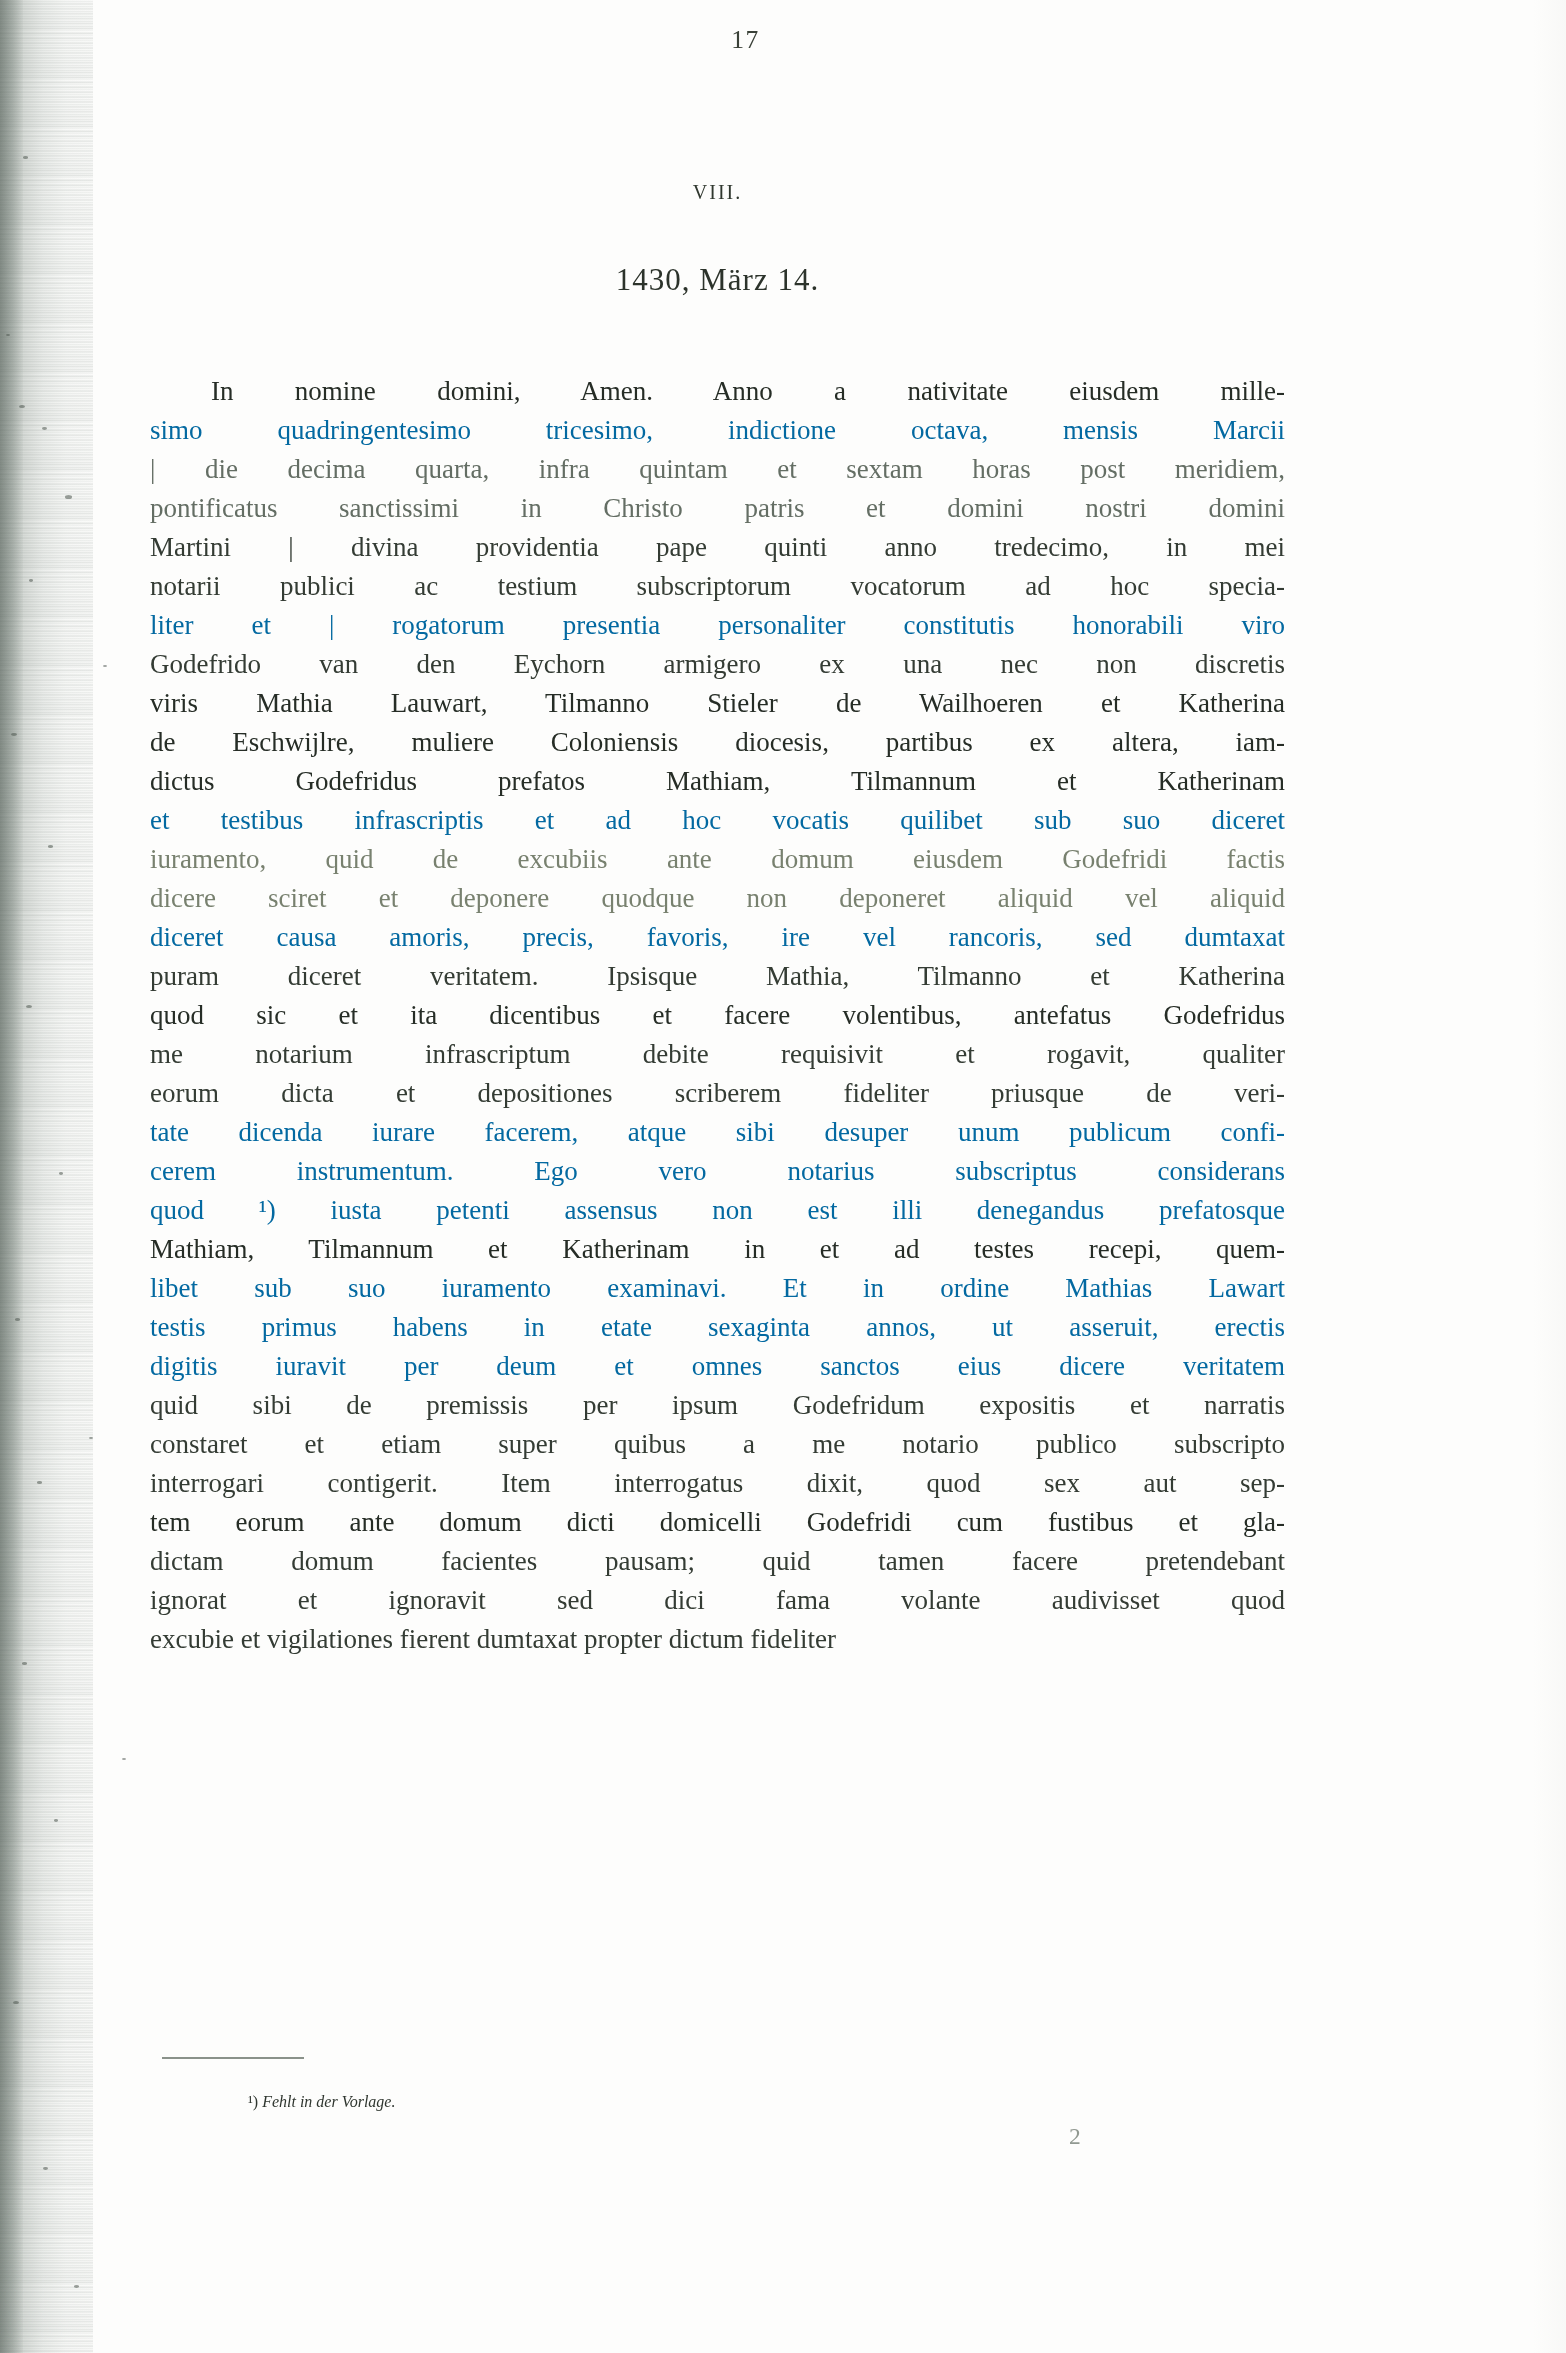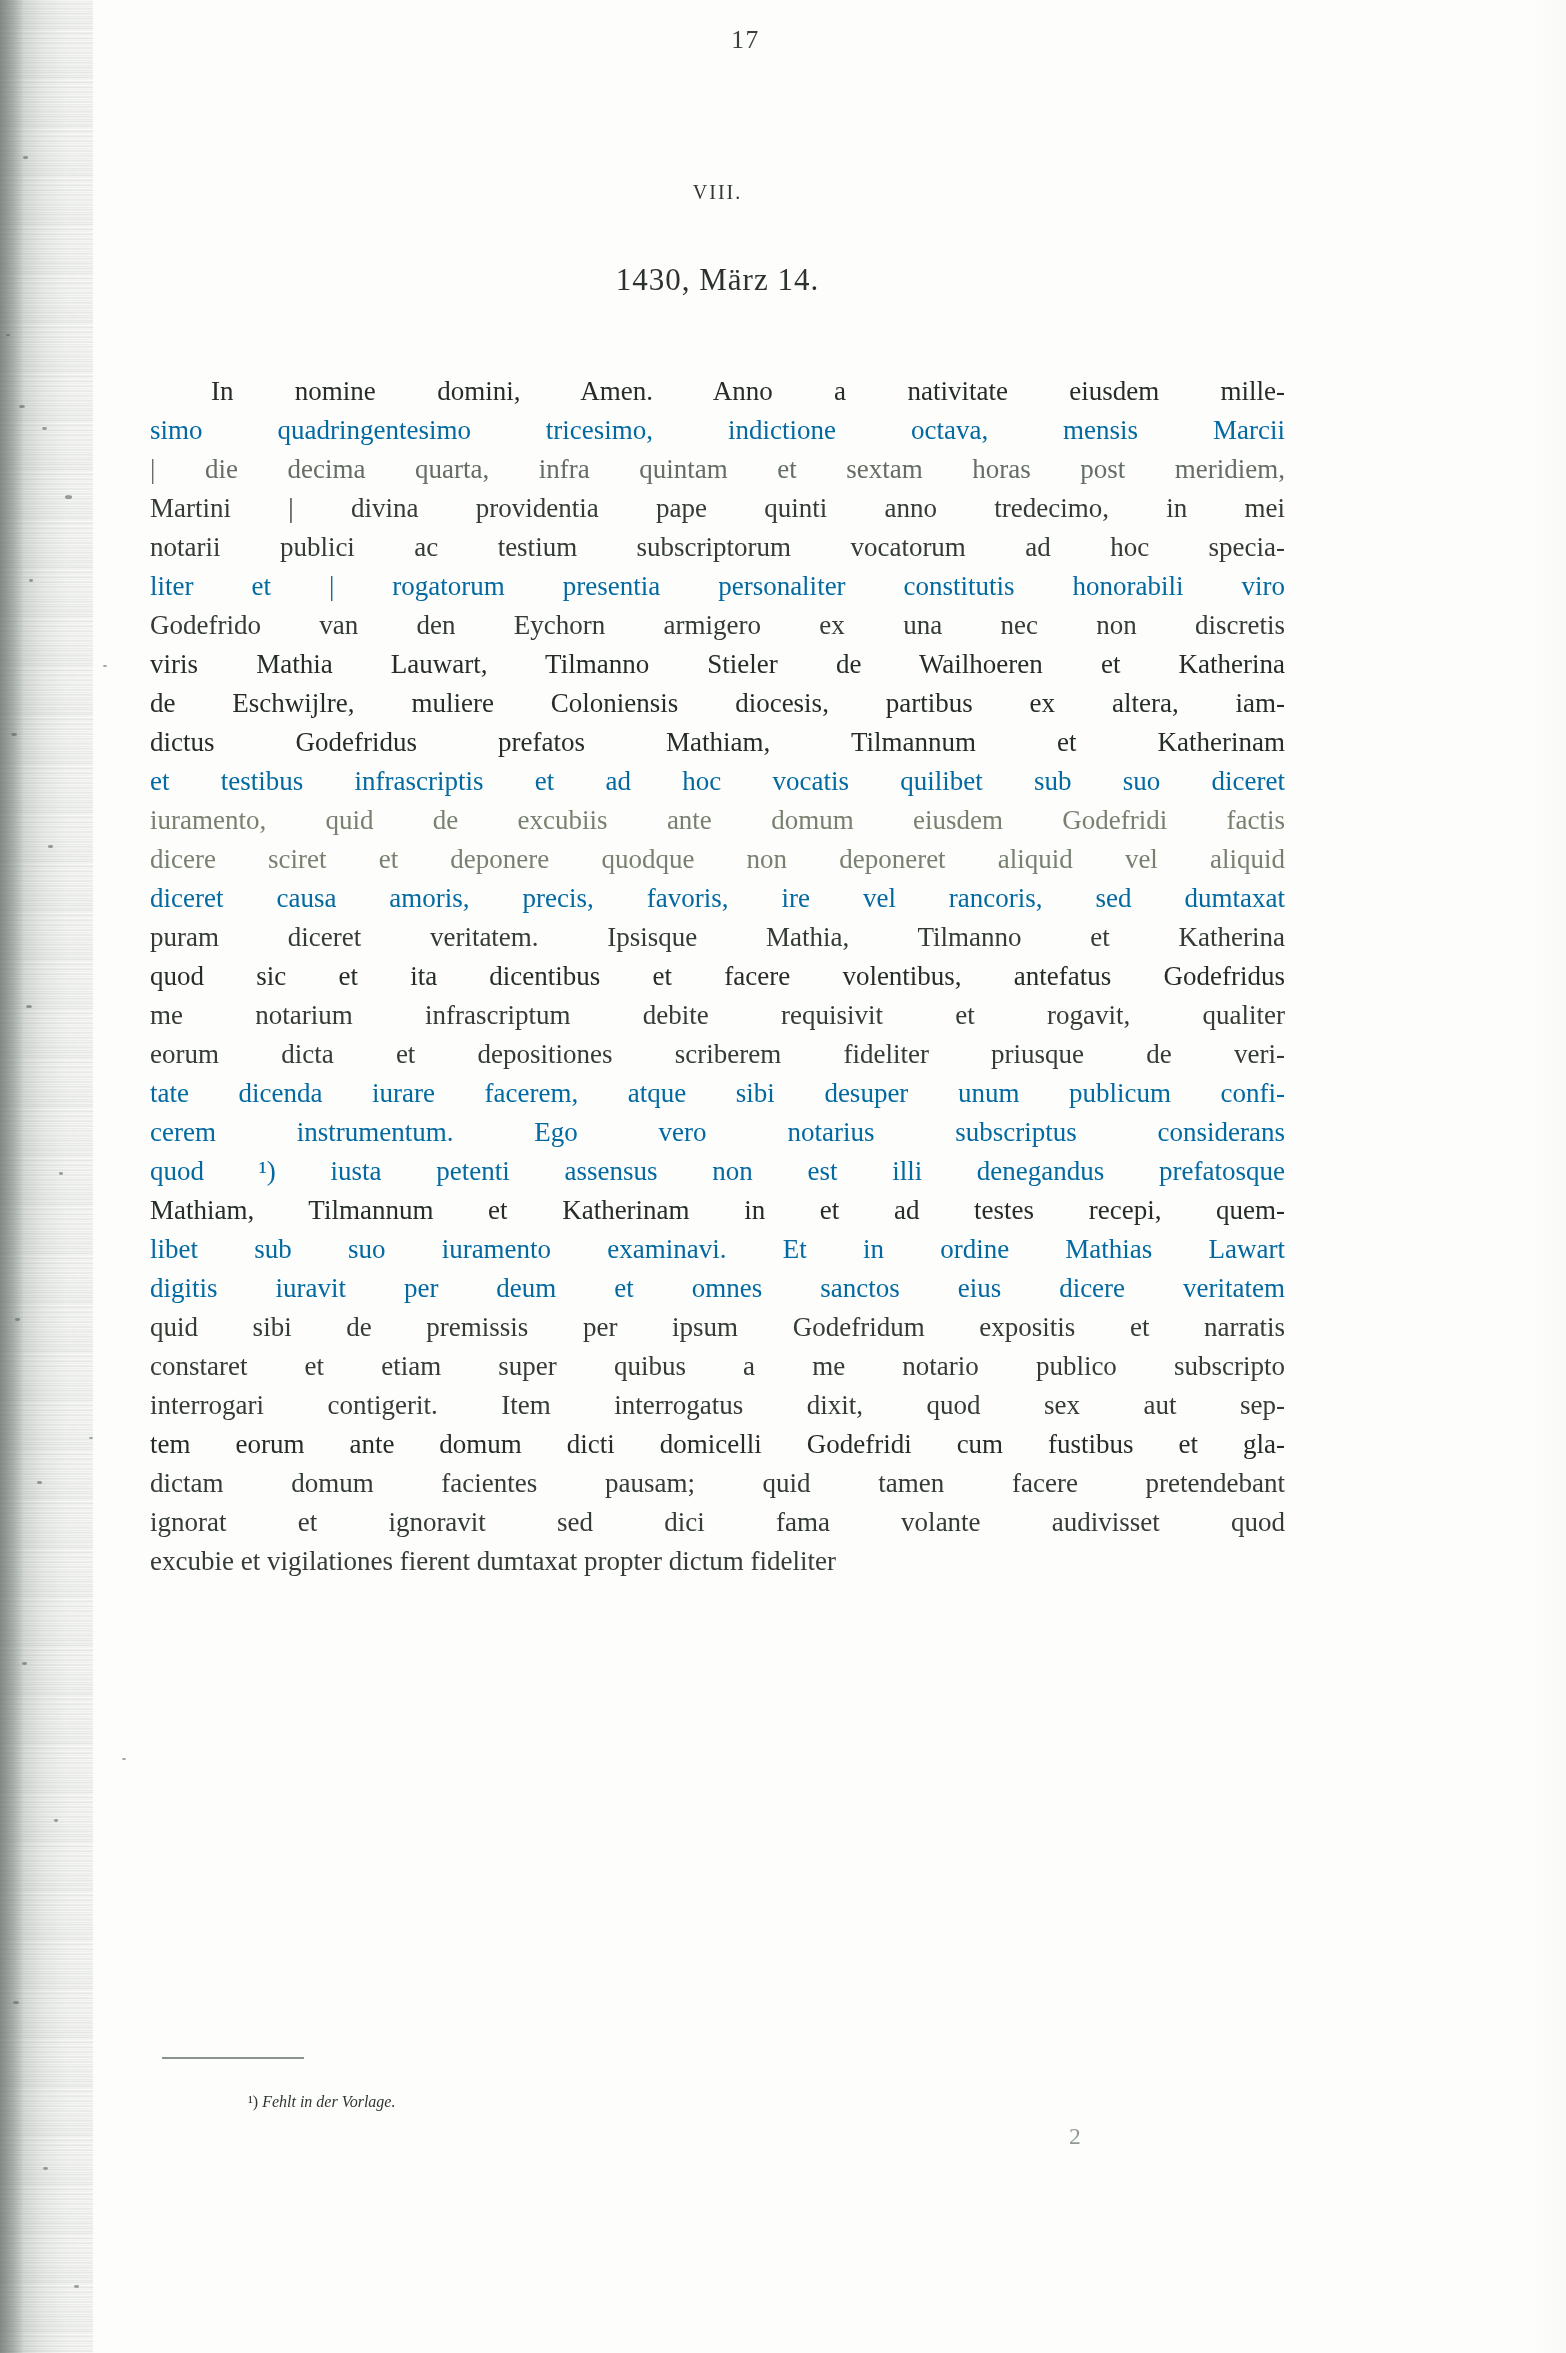--- a/index.html
+++ b/index.html
@@ -203,40 +203,42 @@
   <div class="content">
 
     <div class="section-number">VIII.</div>
 
     <div class="dateline">1430, März 14.</div>
 
     <div class="body-text" id="body-lines">
         <span class="ln ink-dark " style="padding-left: 61px;">In nomine domini, Amen. Anno a nativitate eiusdem mille-</span>
         <span class="ln ink-mid blur-1">simo quadringentesimo tricesimo, indictione octava, mensis Marcii</span>
         <span class="ln ink-light blur-2">| die decima quarta, infra quintam et sextam horas post meridiem,</span>
+        <span class="ln ink-light blur-2">pontificatus sanctissimi in Christo patris et domini nostri domini</span>
         <span class="ln ink-normal blur-1">Martini | divina providentia pape quinti anno tredecimo,  in  mei</span>
         <span class="ln ink-normal blur-1">notarii publici ac testium subscriptorum vocatorum ad hoc specia-</span>
         <span class="ln ink-mid blur-1">liter et | rogatorum presentia personaliter constitutis honorabili viro</span>
         <span class="ln ink-normal ">Godefrido van den Eychorn armigero ex una nec non discretis</span>
         <span class="ln ink-dark ">viris Mathia Lauwart, Tilmanno Stieler de Wailhoeren et Katherina</span>
         <span class="ln ink-dark ">de Eschwijlre, muliere Coloniensis diocesis, partibus ex altera, iam-</span>
         <span class="ln ink-dark ">dictus Godefridus prefatos Mathiam, Tilmannum et Katherinam</span>
         <span class="ln ink-mid blur-2">et testibus infrascriptis et ad hoc vocatis quilibet sub suo diceret</span>
         <span class="ln ink-faint blur-3">iuramento, quid de excubiis ante domum eiusdem Godefridi factis</span>
         <span class="ln ink-faint blur-3">dicere sciret et deponere quodque non deponeret aliquid vel aliquid</span>
         <span class="ln ink-mid blur-2">diceret causa amoris, precis, favoris, ire vel rancoris, sed dumtaxat</span>
         <span class="ln ink-normal blur-1">puram diceret veritatem.  Ipsisque Mathia, Tilmanno et Katherina</span>
         <span class="ln ink-dark ">quod sic et ita dicentibus et facere volentibus, antefatus Godefridus</span>
         <span class="ln ink-normal ">me notarium infrascriptum debite requisivit et rogavit, qualiter</span>
         <span class="ln ink-normal blur-1">eorum dicta et depositiones scriberem fideliter priusque de veri-</span>
         <span class="ln ink-mid blur-1">tate dicenda iurare facerem, atque sibi desuper unum publicum confi-</span>
         <span class="ln ink-mid blur-2">cerem instrumentum.   Ego vero notarius subscriptus considerans</span>
         <span class="ln ink-mid blur-1">quod ¹) iusta petenti assensus non est illi denegandus prefatosque</span>
         <span class="ln ink-dark ">Mathiam, Tilmannum et Katherinam in et ad testes recepi, quem-</span>
         <span class="ln ink-mid blur-1">libet sub suo iuramento examinavi.  Et in ordine Mathias Lawart</span>
+        <span class="ln ink-mid blur-2">testis primus habens in etate sexaginta annos, ut asseruit, erectis</span>
         <span class="ln ink-mid blur-2">digitis iuravit per deum et omnes sanctos eius dicere veritatem</span>
         <span class="ln ink-normal blur-1">quid sibi de premissis per ipsum Godefridum expositis et narratis</span>
         <span class="ln ink-normal blur-1">constaret et etiam super quibus a me notario publico subscripto</span>
         <span class="ln ink-normal ">interrogari contigerit. Item interrogatus dixit, quod sex aut sep-</span>
         <span class="ln ink-dark ">tem eorum ante domum dicti domicelli Godefridi cum fustibus et gla-</span>
         <span class="ln ink-normal ">dictam domum facientes pausam; quid tamen facere pretendebant</span>
         <span class="ln ink-normal blur-1">ignorat et ignoravit sed dici fama volante audivisset quod</span>
         <span class="ln ink-normal blur-1 last">excubie et vigilationes fierent dumtaxat propter dictum fideliter</span>
       </div>
 

